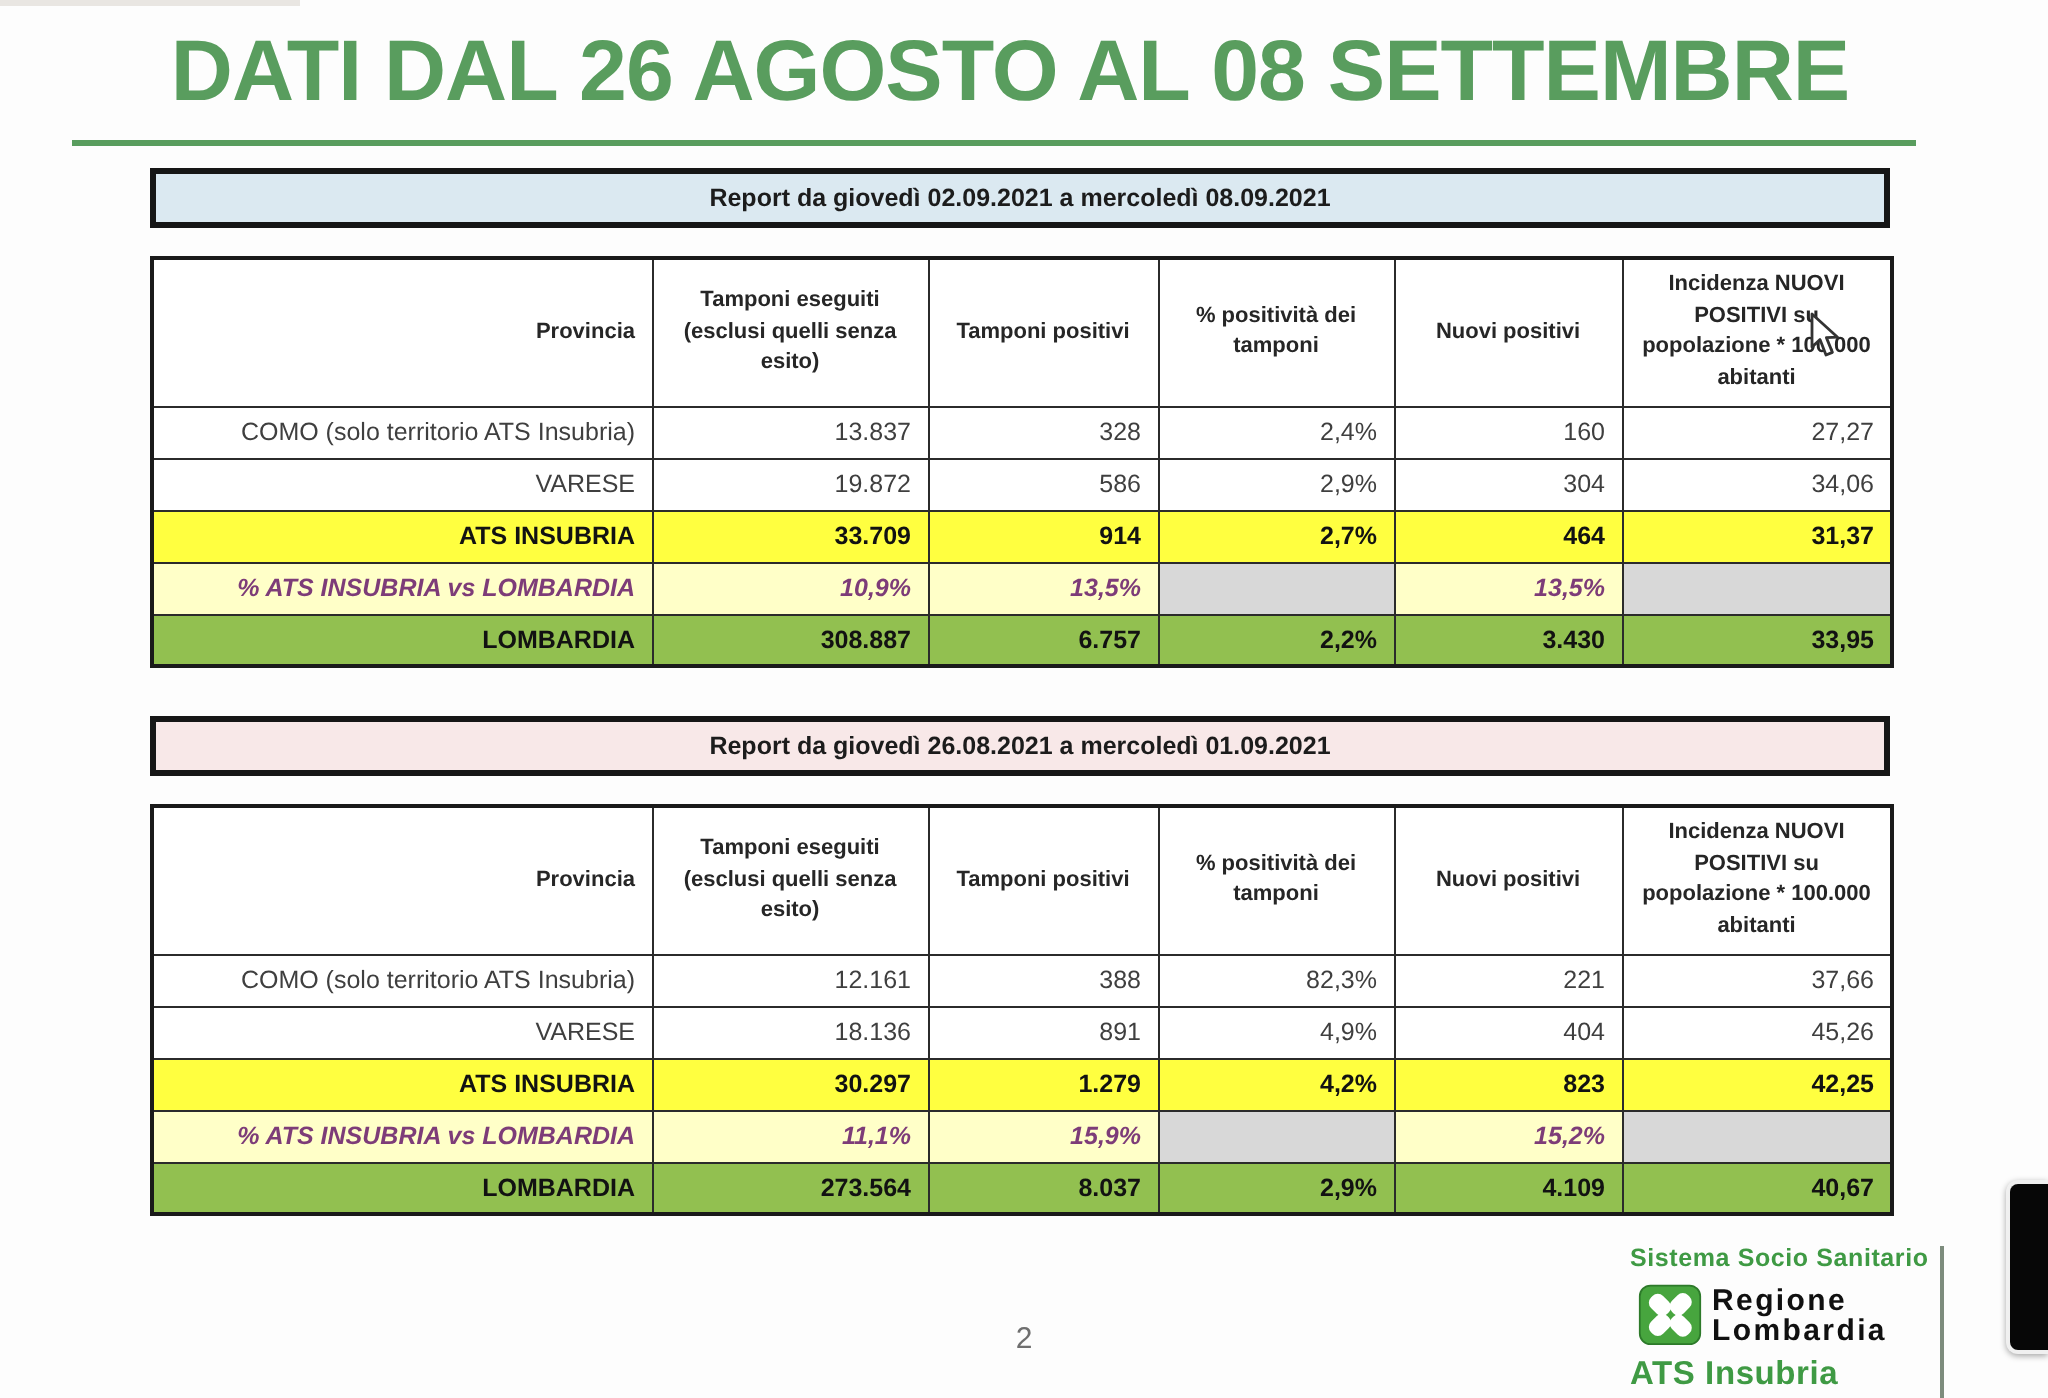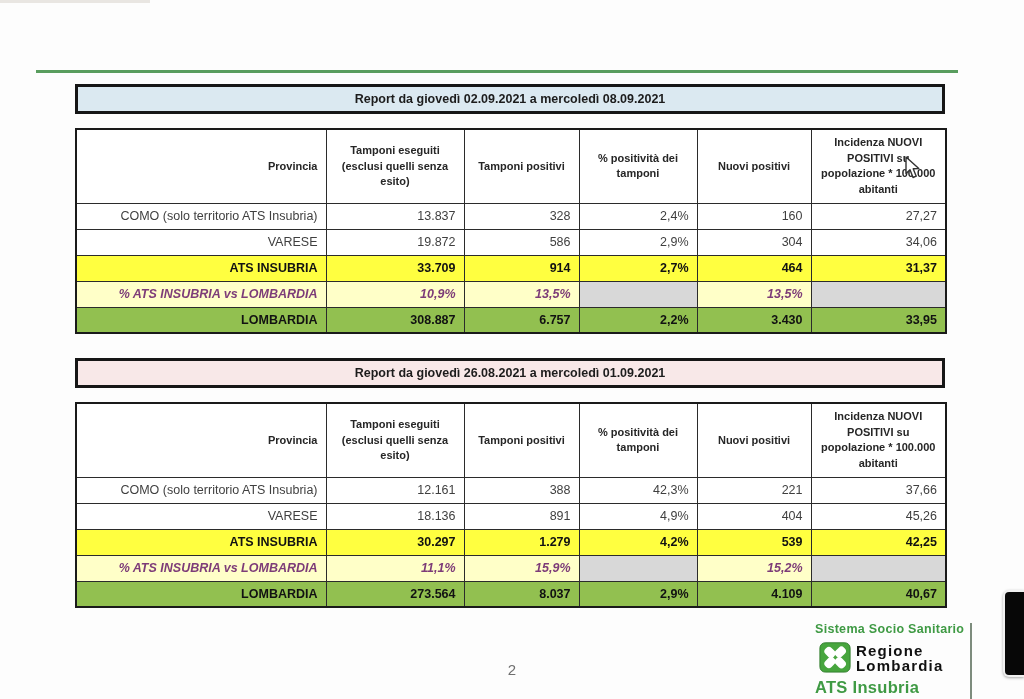--- a/index.html
+++ b/index.html
@@ -70,20 +70,21 @@
     border-radius:6px 0 0 6px; box-shadow:0 1px 3px rgba(0,0,0,0.35);
   }
   .cursor { position:absolute; top:156px; left:904px; width:18px; height:24px; }
 </style>
 </head>
 <body>
 
 <div class="slide">
   <div class="top-smudge"></div>
 
+  <div class="title">DATI DAL 26 AGOSTO AL 08 SETTEMBRE</div>
   <div class="title-underline"></div>
 
   <div class="banner" id="banner-0">Report da giovedì 02.09.2021 a mercoledì 08.09.2021</div>
   <table class="report-table" id="table-0">
       <colgroup>
         <col style="width: 250px;">
         <col style="width: 138px;">
         <col style="width: 115px;">
         <col style="width: 118px;">
         <col style="width: 114px;">
@@ -161,38 +162,38 @@
           <th>% positività dei tamponi</th>
           <th>Nuovi positivi</th>
           <th>Incidenza NUOVI POSITIVI su popolazione * 100.000 abitanti</th>
         </tr>
       </thead>
       <tbody>
         <tr class="normal">
           <td class="label">COMO (solo territorio ATS Insubria)</td>
           <td>12.161</td>
           <td>388</td>
-          <td>42,3%</td>
+          <td>82,3%</td>
           <td>221</td>
           <td>37,66</td>
         </tr>
         <tr class="normal">
           <td class="label">VARESE</td>
           <td>18.136</td>
           <td>891</td>
           <td>4,9%</td>
           <td>404</td>
           <td>45,26</td>
         </tr>
         <tr class="yellow">
           <td class="label">ATS INSUBRIA</td>
           <td>30.297</td>
           <td>1.279</td>
           <td>4,2%</td>
-          <td>539</td>
+          <td>823</td>
           <td>42,25</td>
         </tr>
         <tr class="percent">
           <td class="label">% ATS INSUBRIA vs LOMBARDIA</td>
           <td>11,1%</td>
           <td>15,9%</td>
           <td class="gray"></td>
           <td>15,2%</td>
           <td class="gray"></td>
         </tr>

